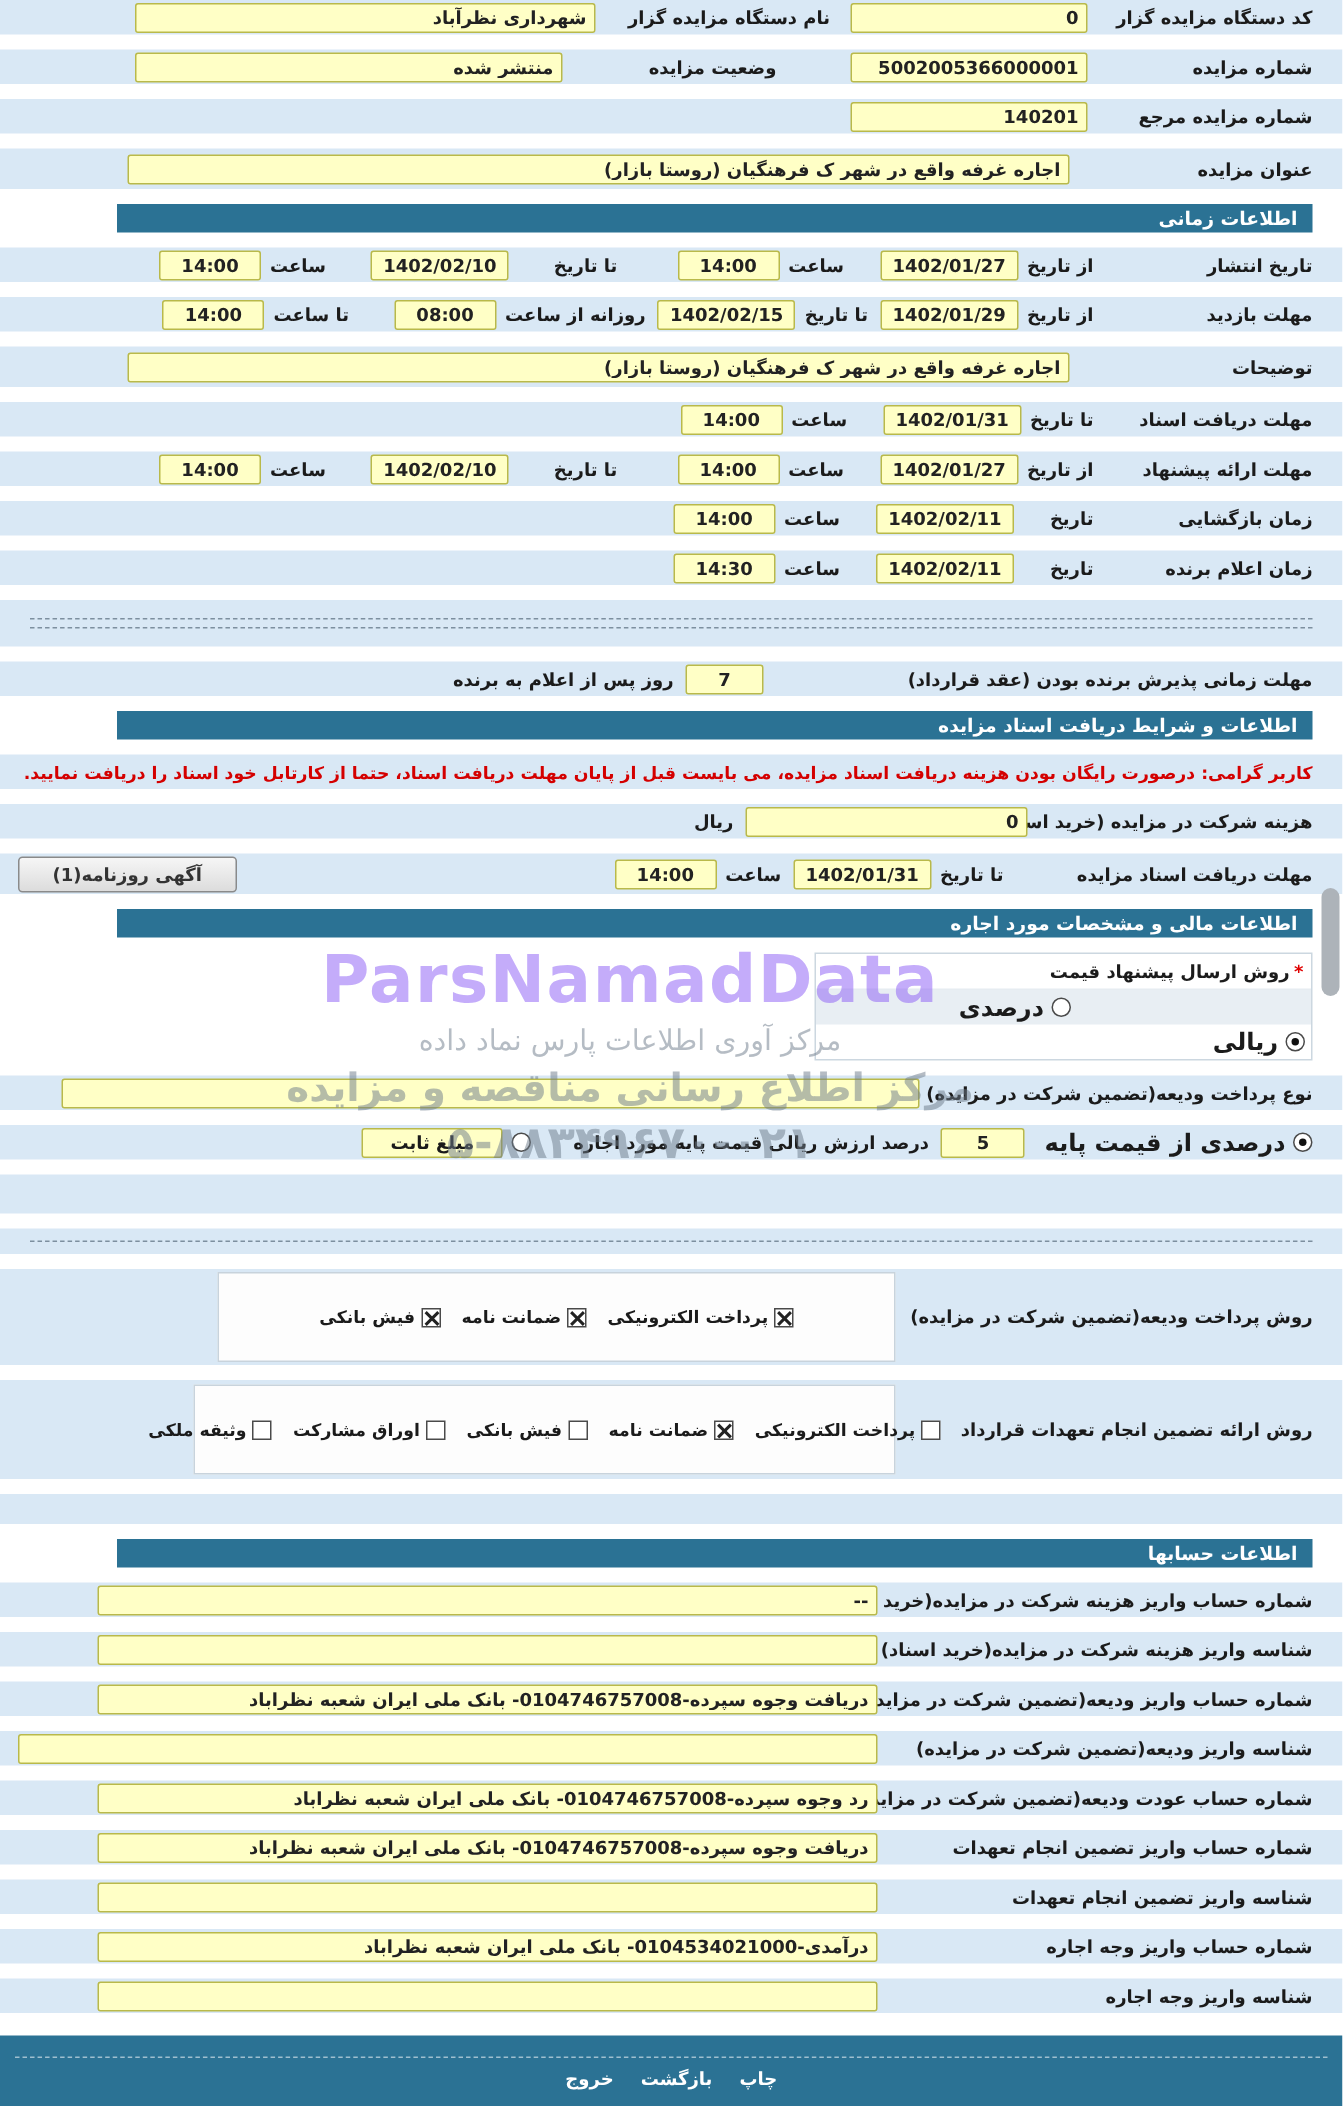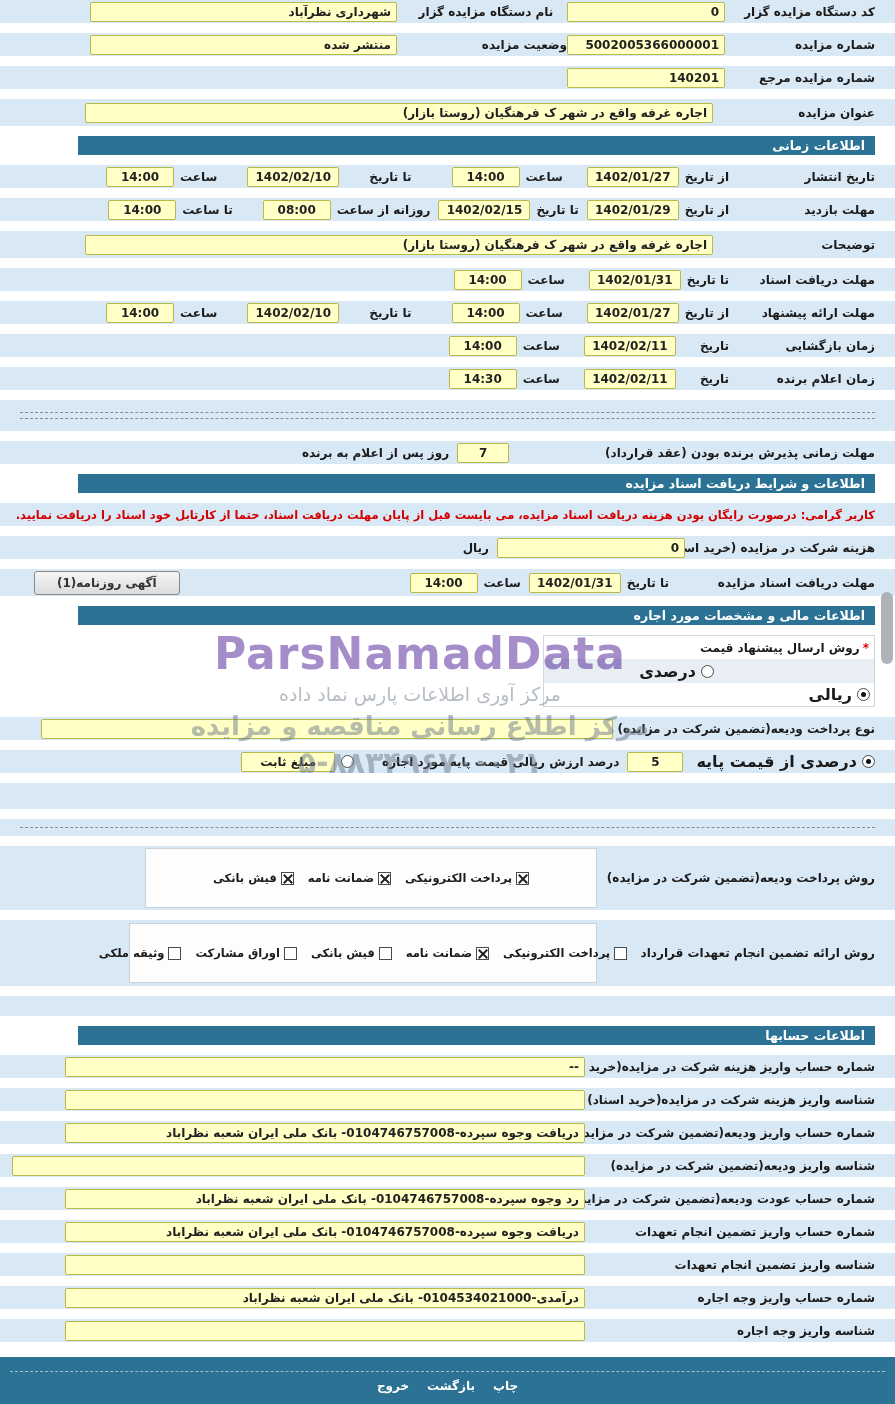--- a/index.html
+++ b/index.html
@@ -50,41 +50,41 @@
   .cblbl{font-size:11.5px;font-weight:bold;white-space:nowrap;margin-right:4px}
   .fixedbox{background:var(--input_bg,#ffffc6);border:1px solid var(--input_border,#b9b94a);
             border-radius:2px;height:20px;line-height:19px;padding:0 18px;font-size:12px;
             font-weight:bold;margin-right:6px;white-space:nowrap}
   .footer{position:absolute;bottom:0;left:0;right:0;height:47px;background:var(--bar,#2b7294)}
   .footer-dash{border-top:1px dashed rgba(255,255,255,.55);margin:14px 10px 0}
   .footer-links{display:flex;justify-content:center;gap:18px;margin-top:7px}
   .footer-links a{color:#fff;font-size:12px;font-weight:bold;text-decoration:none;cursor:pointer}
   .wm{position:absolute;top:628px;left:110px;width:620px;text-align:center;
       pointer-events:none;z-index:6;opacity:.5;color:#6d7b8a}
-  .wm-latin{font-size:44px;font-weight:bold;letter-spacing:1px;color:#4c1d95}
+  .wm-latin{font-size:44px;font-weight:bold;letter-spacing:1px;color:#8b5cf6}
   .wm-l1{font-size:19px;margin-top:4px}
   .wm-l2{font-size:26px;font-weight:bold;margin-top:6px}
   .wm-phone{font-size:30px;font-weight:bold;margin-top:4px;direction:ltr}
   .scroll-thumb{position:absolute;right:2px;top:592px;width:12px;height:72px;
                 background:#adb3b9;border-radius:6px;cursor:pointer;z-index:9}
 </style>
 </head>
 <body>
 
 <div class="band" style="padding-left:90px">
   <div class="lbl w150">کد دستگاه مزایده گزار</div>
   <input class="inp" style="width: 158px;" value="0">
   <div class="lbl" style="width:170px;text-align:center">نام دستگاه مزایده گزار</div>
   <input class="inp" style="flex: 1 1 0%;" value="شهرداری نظرآباد">
 </div>
 
 <div class="band" style="padding-left:90px">
   <div class="lbl w150">شماره مزایده</div>
   <input class="inp" style="width: 158px;" value="5002005366000001">
-  <div class="lbl" style="width:170px;text-align:right">وضعیت مزایده</div>
+  <div class="lbl" style="width:192px;text-align:center">وضعیت مزایده</div>
   <input class="inp" style="flex: 1 1 0%;" value="منتشر شده">
 </div>
 
 <div class="band">
   <div class="lbl w150">شماره مزایده مرجع</div>
   <input class="inp" style="width: 158px;" value="140201">
 </div>
 
 <div class="band tall" style="padding-left:85px">
   <div class="lbl w138">عنوان مزایده</div>
@@ -180,21 +180,21 @@
   <input class="inp" style="width: 188px;" value="0">
   <span class="slabel">ریال</span>
 </div>
 
 <div class="band tall">
   <div class="lbl" style="width:198px">مهلت دریافت اسناد مزایده</div>
   <span class="slabel">تا تاریخ</span>
   <input class="inp date" value="1402/01/31" style="">
   <span class="slabel">ساعت</span>
   <input class="inp time" value="14:00" style="">
-  <button class="btn" style="margin-right:auto;margin-left:22px">آگهی روزنامه(1)</button>
+  <button class="btn" style="margin-right:auto;">آگهی روزنامه(1)</button>
 </div>
 
 <div class="sec">اطلاعات مالی و مشخصات مورد اجاره</div>
 
 <div class="fin-panel">
   <div class="fin-title">
     <span class="req">*</span>
     <span class="lbl">روش ارسال پیشنهاد قیمت</span>
   </div>
   <div class="opt indent">

